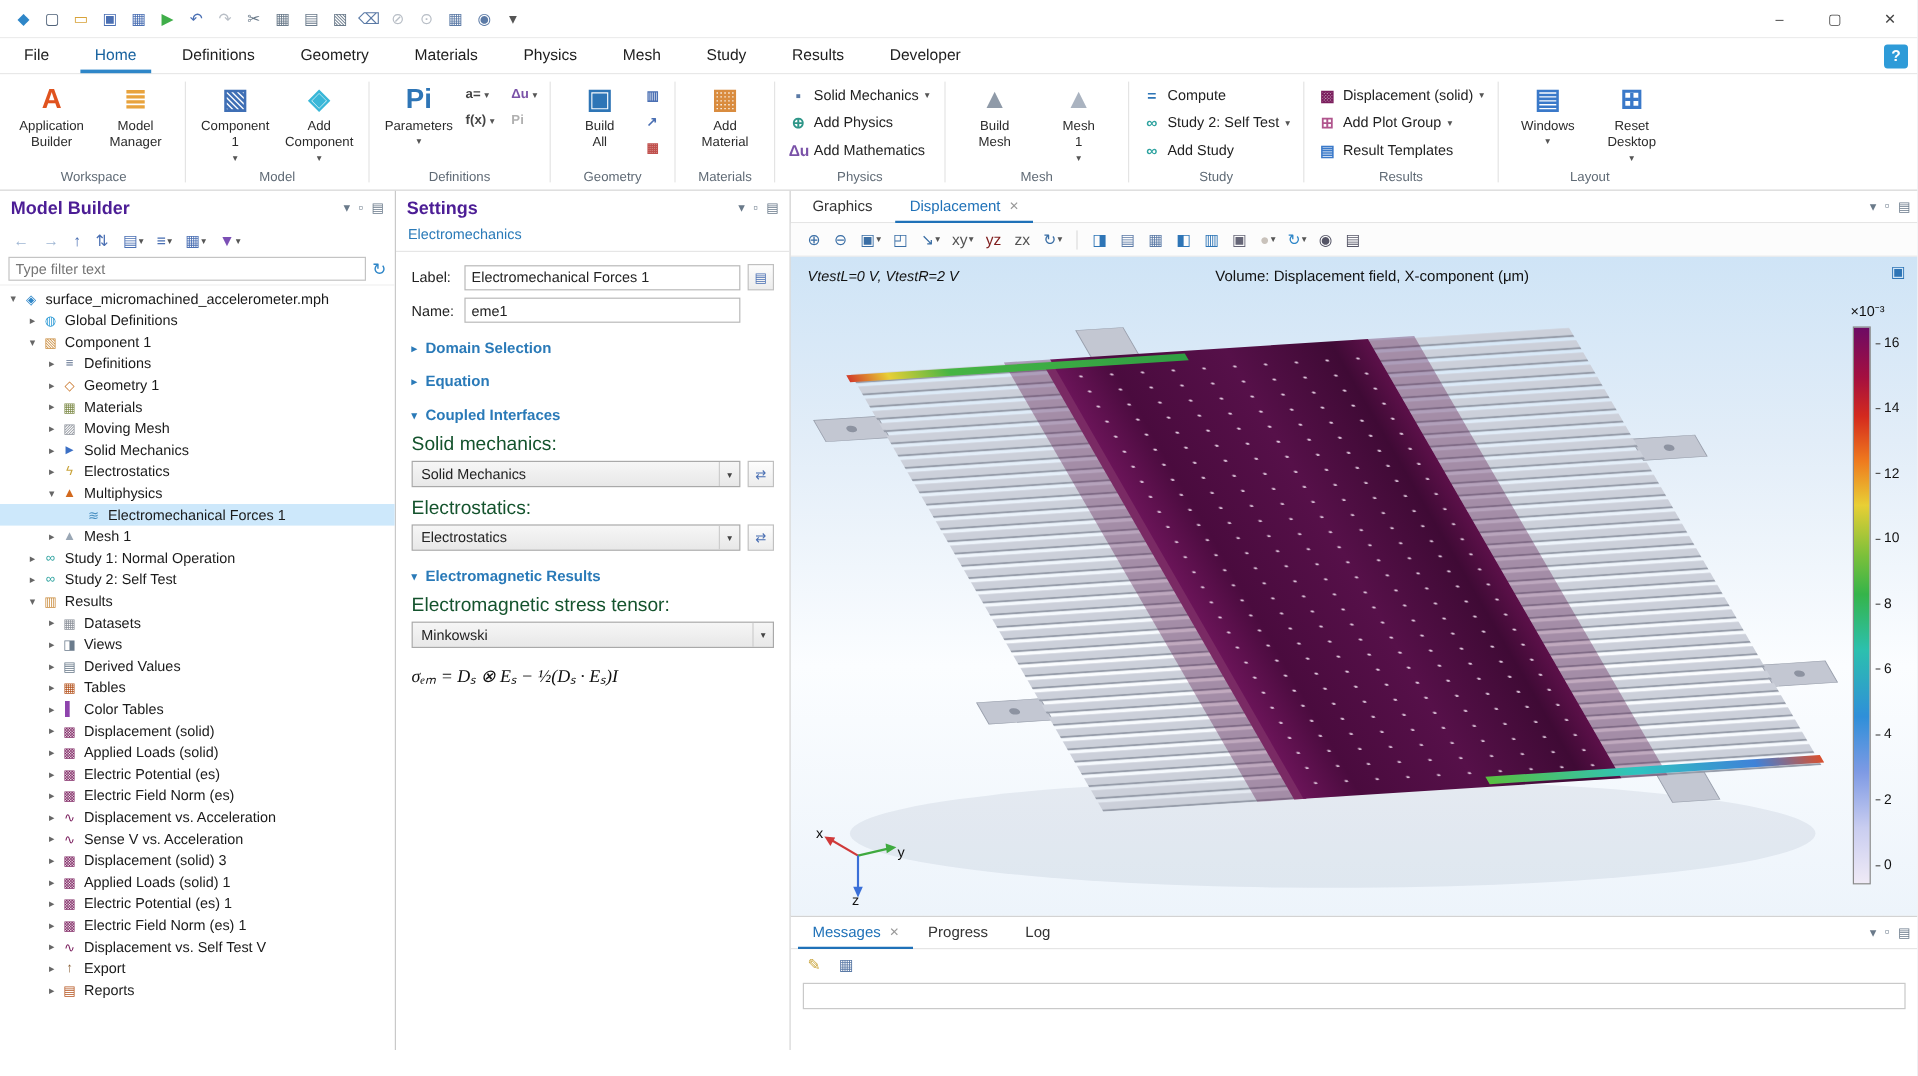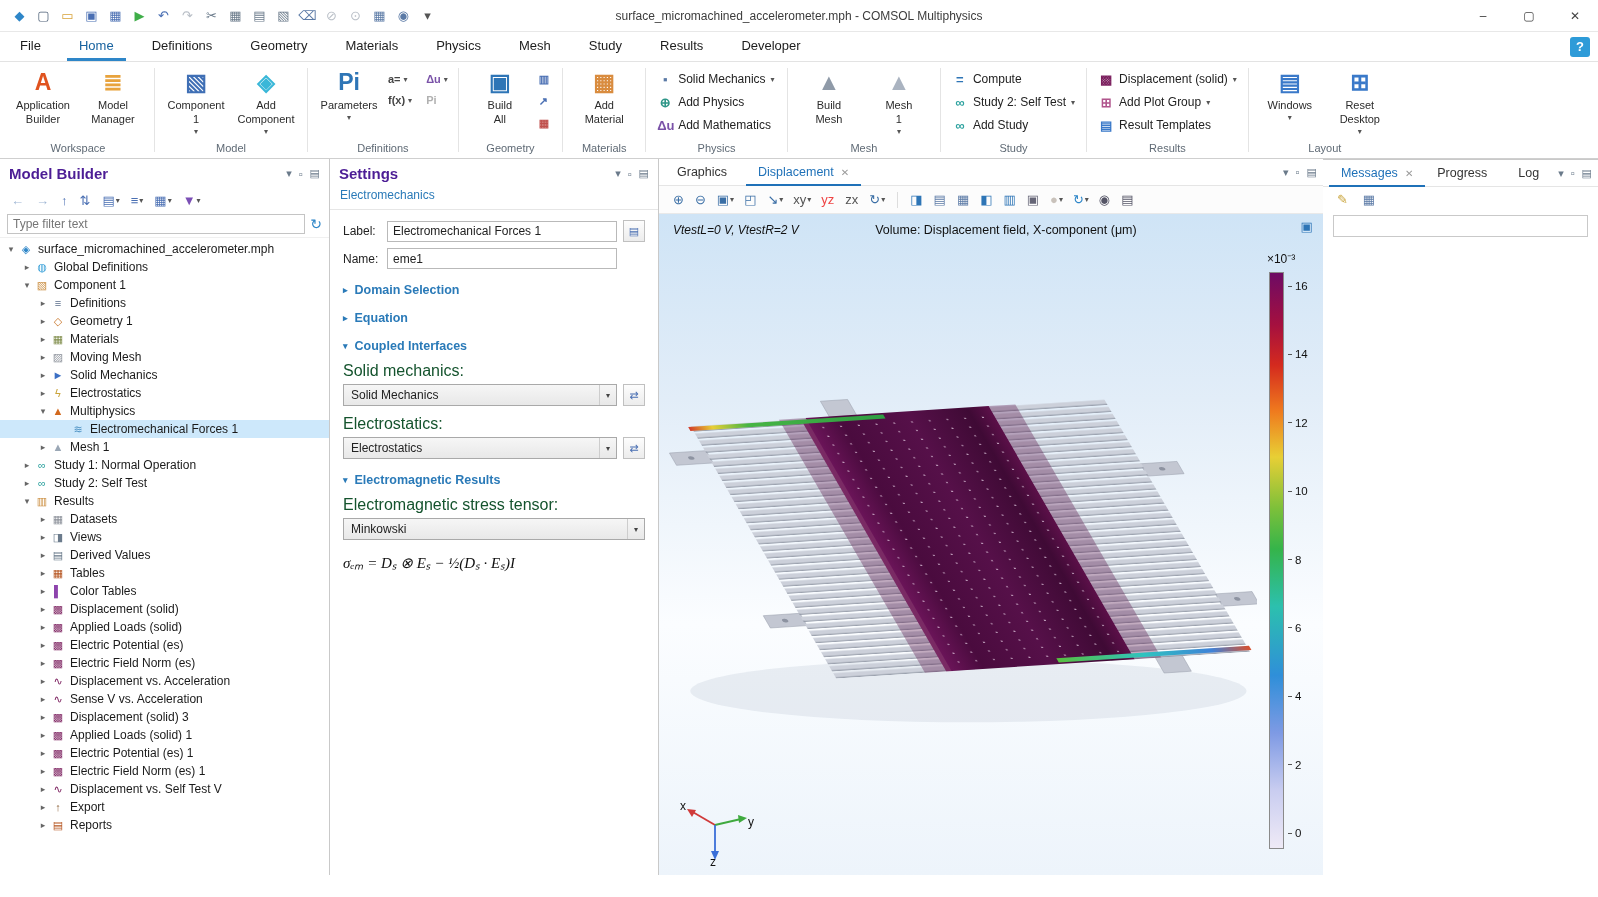--- a/index.html
+++ b/index.html
@@ -80,21 +80,21 @@
   .sec-head{display:flex;align-items:center;gap:7px;color:#2a7ab8;font-size:12.5px;font-weight:bold;margin:14px 0 4px;}
   .sec-chev{font-size:9px;}
   .field-label{font-size:16px;margin:9px 0 4px;color:#14532d;}
   .sel-row{display:flex;gap:6px;align-items:center;}
   .selectbox{flex:1;height:22px;border:1px solid #a9a9a9;background:linear-gradient(#f6f6f6,#e8e8e8);
              display:flex;align-items:center;padding:0 0 0 7px;font-size:12px;box-sizing:border-box;min-width:0;}
   .sel-arrow{margin-left:auto;font-size:8px;color:#444;border-left:1px solid #cdcdcd;padding:0 6px;height:100%;display:flex;align-items:center;}
   .equation{font-family:"Liberation Serif",serif;font-style:italic;font-size:15px;margin-top:12px;color:#111;}
 
   
-  .right-col{flex:1;display:flex;flex-direction:row;background:#fff;min-width:0;}
+  .right-col{flex:1;display:flex;flex-direction:column;background:#fff;min-width:0;}
   .graphics{flex:1;display:flex;flex-direction:column;min-height:0;}
   .gtabs{height:27px;flex:none;display:flex;align-items:center;padding:0 6px;border-bottom:1px solid #e5e5e5;box-sizing:border-box;}
   .gtab{display:flex;align-items:center;gap:7px;padding:0 12px;height:27px;font-size:12.5px;color:#333;box-sizing:border-box;}
   .gtab[data-active="true"]{color:#1f71b8;box-shadow:inset 0 -2px 0 #1f71b8;}
   .tclose{font-size:10px;color:#999;}
   .gtoolbar{height:28px;flex:none;display:flex;align-items:center;padding:0 10px;gap:2px;border-bottom:1px solid #e9e9e9;background:#fcfcfc;box-sizing:border-box;}
   .gt-ic{display:flex;align-items:center;height:22px;padding:0 4px;font-size:13px;gap:1px;}
   .gt-sep{width:1px;height:16px;background:#ddd;margin:0 6px;}
   .plot{flex:1;position:relative;min-height:0;overflow:hidden;
         background:linear-gradient(180deg,#cfe4f6 0%,#e2edf8 28%,#fbfdff 62%,#edf4fb 100%);}
@@ -195,21 +195,20 @@
   </span>
 
   <span class="qat-ic">
     <span style="color: rgb(91, 122, 166);">◉</span>
   </span>
 
   <span class="qat-ic">
     <span style="color: rgb(85, 85, 85);">▾</span>
   </span>
 </div>
-    <div class="win-title">surface_micromachined_accelerometer.mph - COMSOL Multiphysics</div>
     <div class="wincontrols">
       <div class="winbtn">–</div>
       <div class="winbtn">▢</div>
       <div class="winbtn">✕</div>
     </div>
   </div>
 
   <div class="menubar">
     <span style="display:flex;gap:14px;">
   <div class="menu-item" data-active="false">File</div>
@@ -864,21 +863,21 @@
     <span style="color: rgb(58, 110, 165);">↘</span>
     <span class="rarrow">▾</span>
   </span>
 
   <span class="gt-ic mbt-ic">
     <span style="color: rgb(85, 85, 85);">xy</span>
     <span class="rarrow">▾</span>
   </span>
 
   <span class="gt-ic mbt-ic">
-    <span style="color: #ef4444;">yz</span>
+    <span style="color: #7f1d1d;">yz</span>
     <span class="rarrow"></span>
   </span>
 
   <span class="gt-ic mbt-ic">
     <span style="color: rgb(85, 85, 85);">zx</span>
     <span class="rarrow"></span>
   </span>
 
   <span class="gt-ic mbt-ic">
     <span style="color: rgb(58, 110, 165);">↻</span>

